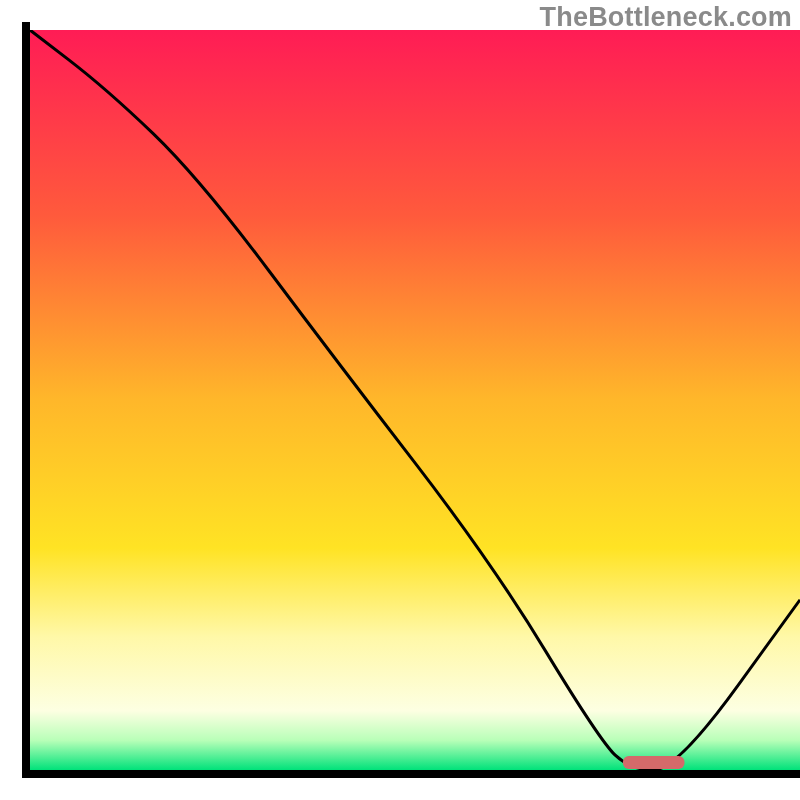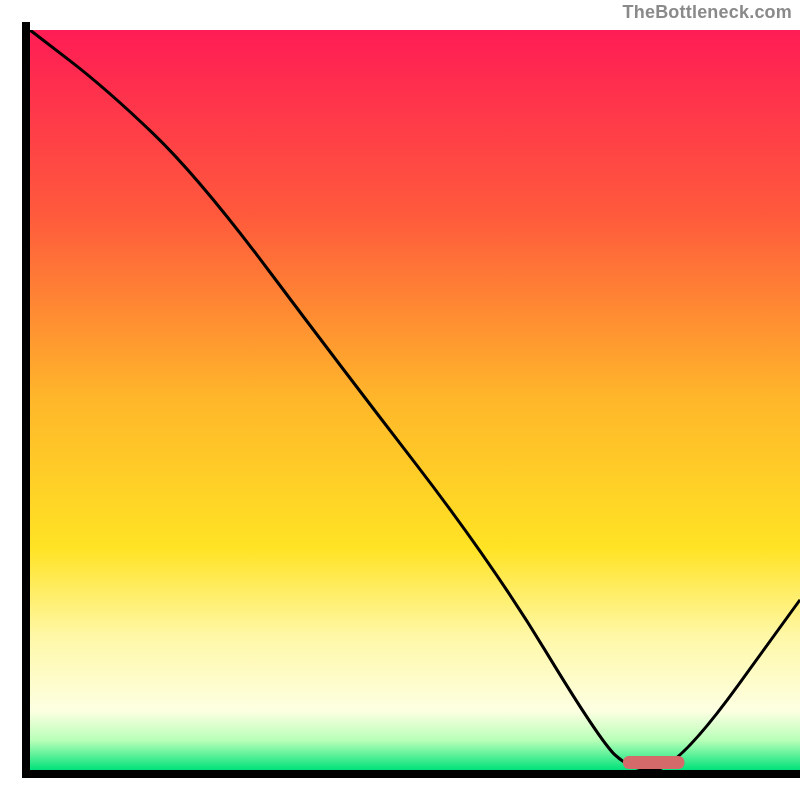--- a/index.html
+++ b/index.html
@@ -13,21 +13,21 @@
   .container {
     position: relative;
     width: 800px;
     height: 800px;
   }
   .watermark {
     position: absolute;
     top: 2px;
     right: 8px;
     font-family: Arial, Helvetica, sans-serif;
-    font-size: 18px;
+    font-size: 27px;
     font-weight: 600;
     color: #8a8a8a;
     letter-spacing: 0.2px;
     user-select: none;
   }
   svg {
     position: absolute;
     top: 0;
     left: 0;
   }

